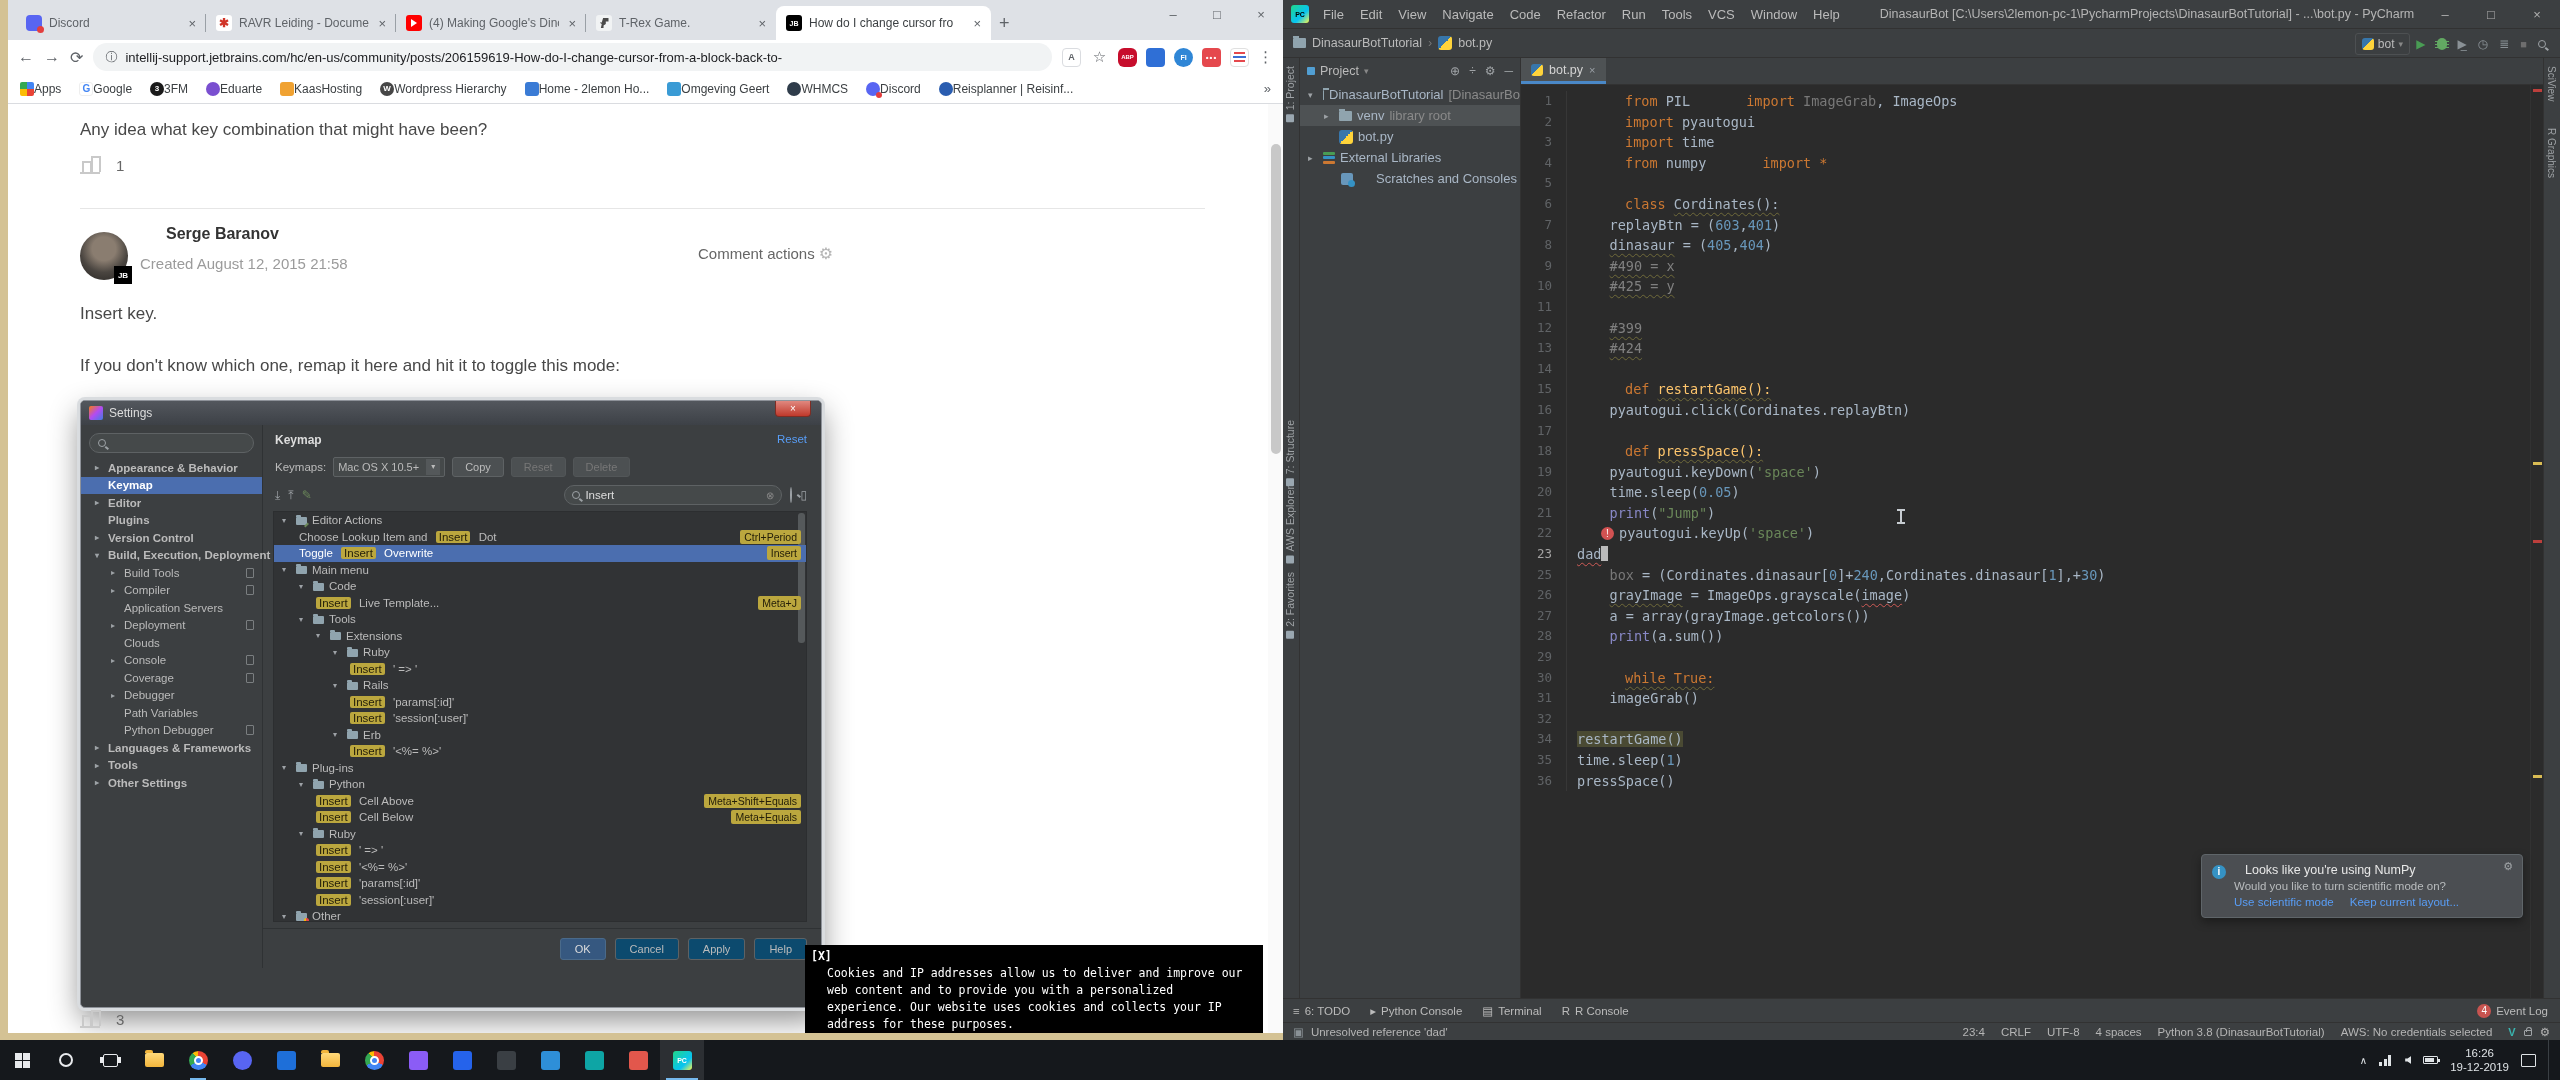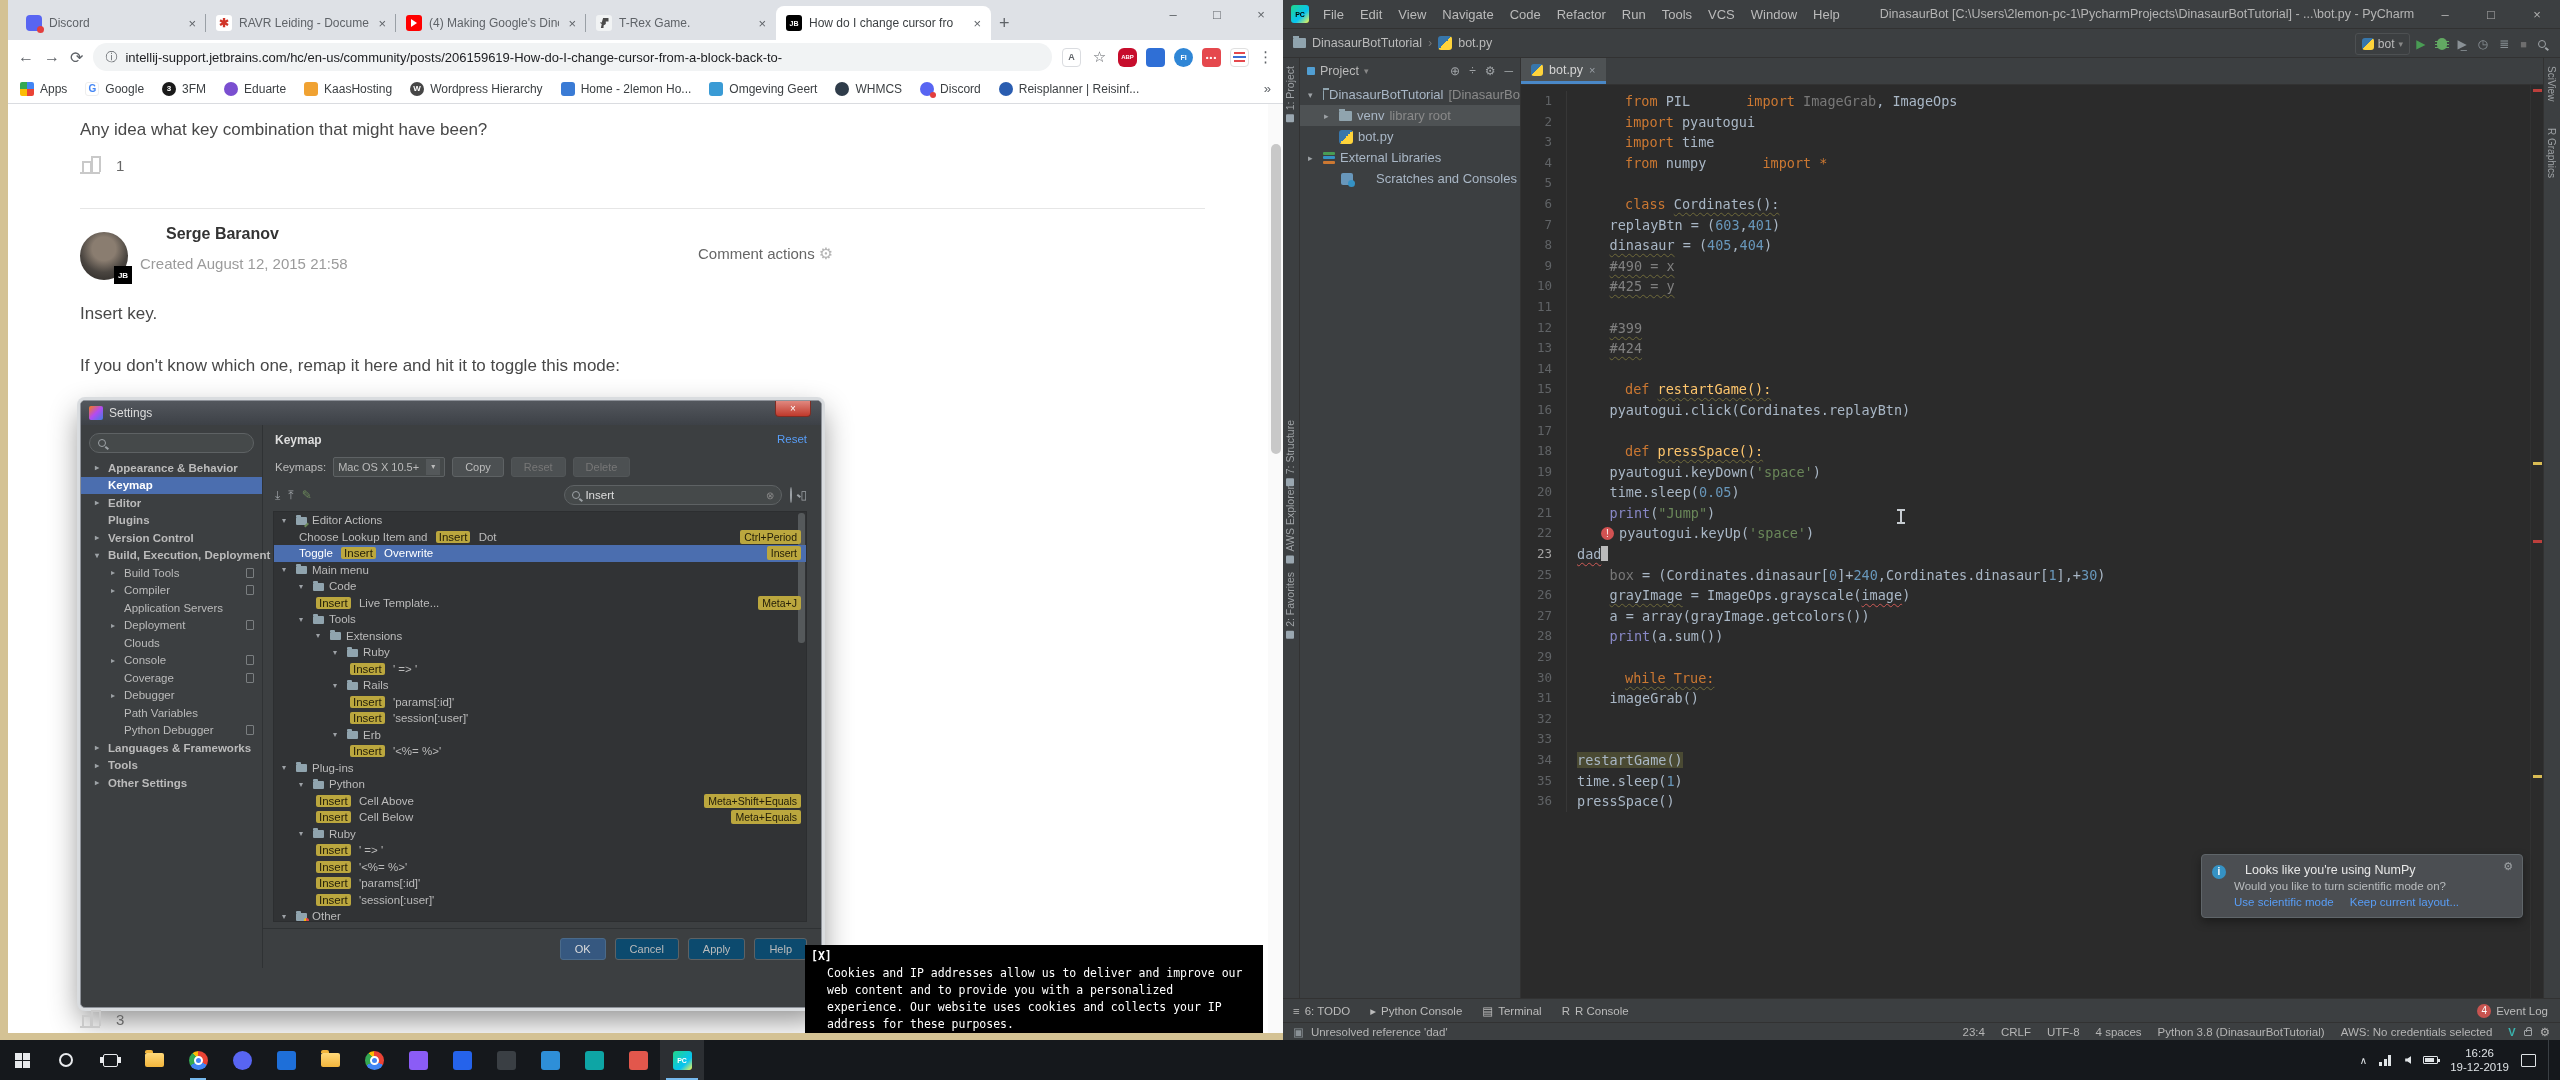--- a/index.html
+++ b/index.html
@@ -38,21 +38,21 @@
   .ext.blueflag { background:#2f6fd6; }
   .ext.fi { background:#2f86d6; border-radius:50%; font-size:7px; }
   .ext.reddots { background:#e5484d; font-size:8px; letter-spacing:1px; }
   .ext.stripes { background:#fff; border:1px solid #e0e0e0; flex-direction:column; gap:2px; }
   .ext.stripes i { width:11px; height:2px; background:#e5484d; }
   .ext.stripes i:nth-child(2){ background:#3b6fd4; width:13px; }
   .ext.avatar { background:#7cb342; border-radius:50%; }
   .ext.avatar::after { content:""; width:8px; height:4px; border-radius:0 0 4px 4px; background:#33691e; }
   .menu3 { font-size:15px; color:#5f6368; }
   .bookmarksbar { height:30px; background:#fff; border-bottom:1px solid #dadce0; display:flex; align-items:center; padding:0 12px; gap:18px; font-size:12px; color:#3c4043; }
-  .bm { display:flex; align-items:center; gap:6px; white-space:nowrap; }
+  .bm { display:flex; align-items:center; white-space:nowrap; }
   .bmfav { width:14px; height:14px; border-radius:3px; flex:none; display:flex; align-items:center; justify-content:center; font-size:8px; font-weight:bold; color:#fff; }
   .bmfav.apps-grid { background:conic-gradient(#4285f4 0 25%, #ea4335 0 50%, #fbbc05 0 75%, #34a853 0); border-radius:2px; }
   .bmfav.google { background:#fff; border:1px solid #eee; color:#4285f4; font-size:10px; }
   .bmfav.fm3 { background:#1a1a1a; border-radius:50%; }
   .bmfav.eduarte { background:#7a4fd0; border-radius:50%; }
   .bmfav.kaas { background:#f0a232; }
   .bmfav.wp { background:#464646; border-radius:50%; }
   .bmfav.home { background:#3a7bd5; }
   .bmfav.geert { background:#3a9bd5; }
   .bmfav.whmcs { background:#2f3c4a; border-radius:50%; }
@@ -780,24 +780,20 @@
             </div>
             <div class="cl">
               <span class="ln">31</span>
               <span class="ct"><span class="t">    imageGrab()</span></span>
             </div>
             <div class="cl">
               <span class="ln">32</span>
               <span class="ct"></span>
             </div>
             <div class="cl">
-              <span class="ln">33</span>
-              <span class="ct"></span>
-            </div>
-            <div class="cl">
               <span class="ln">34</span>
               <span class="ct"><span class="hl">restartGame()</span></span>
             </div>
             <div class="cl">
               <span class="ln">35</span>
               <span class="ct"><span class="t">time.sleep(</span><span class="n">1</span><span class="t">)</span></span>
             </div>
             <div class="cl">
               <span class="ln">36</span>
               <span class="ct"><span class="t">pressSpace()</span></span>

